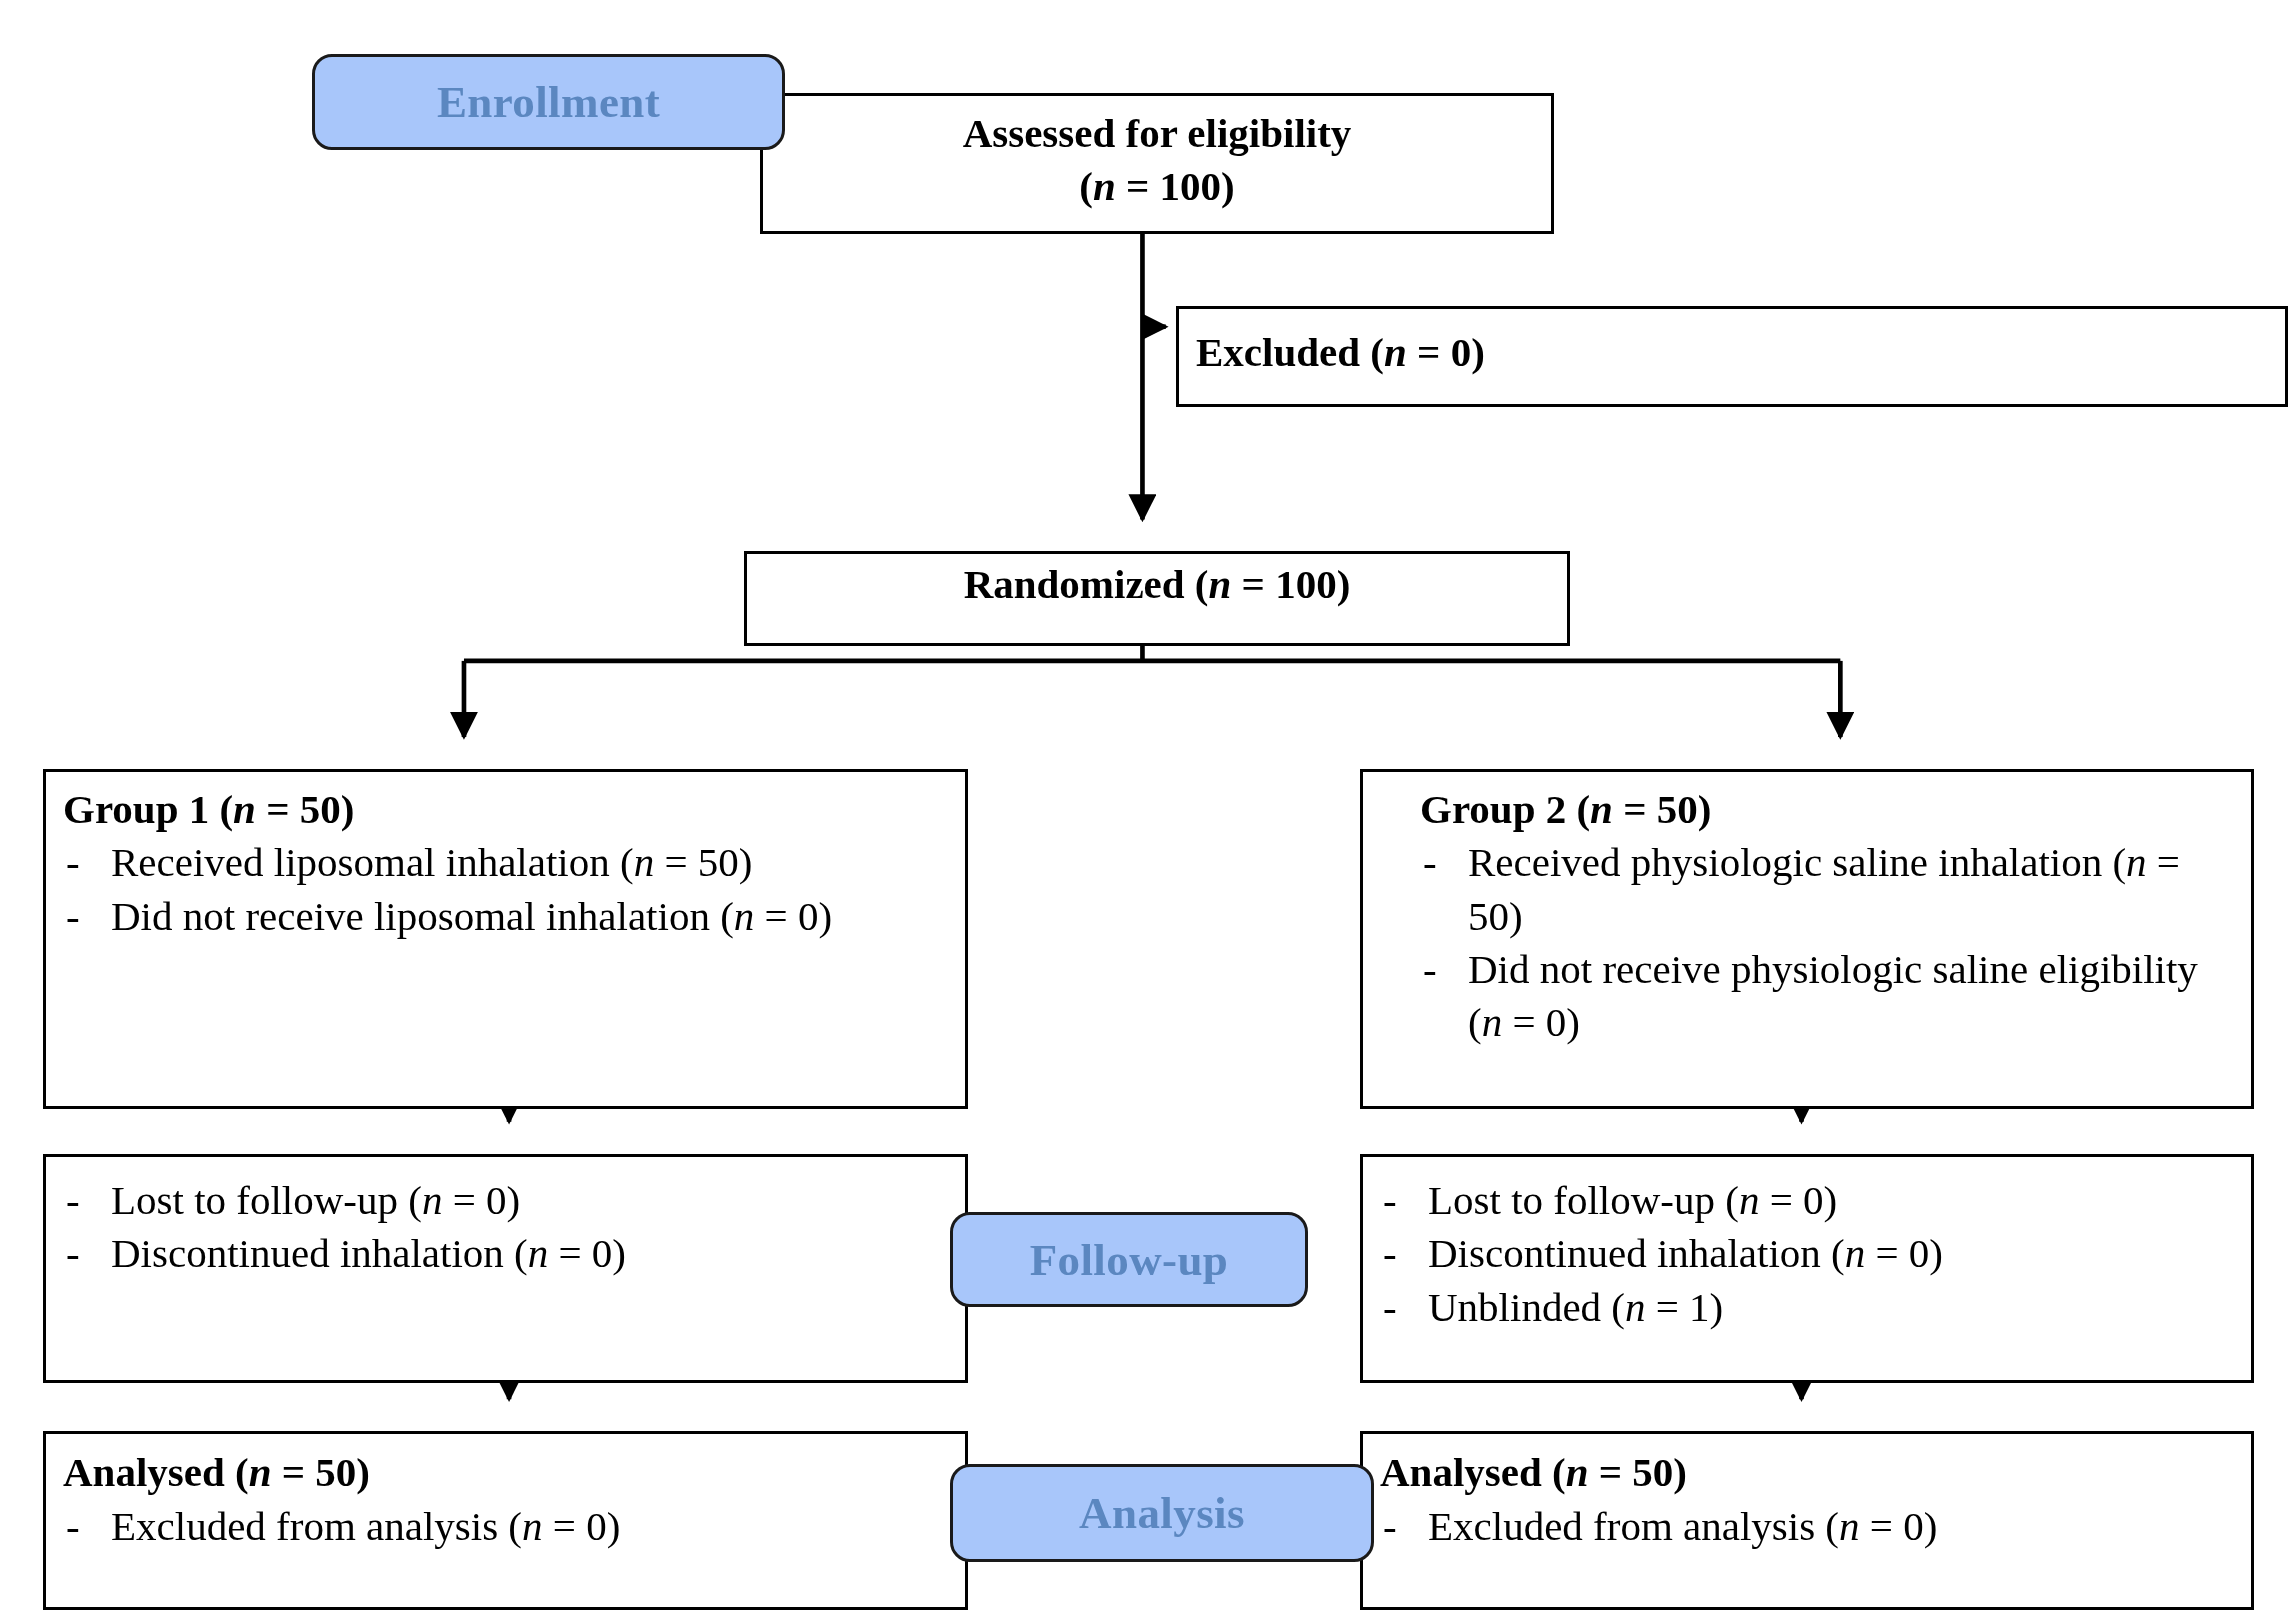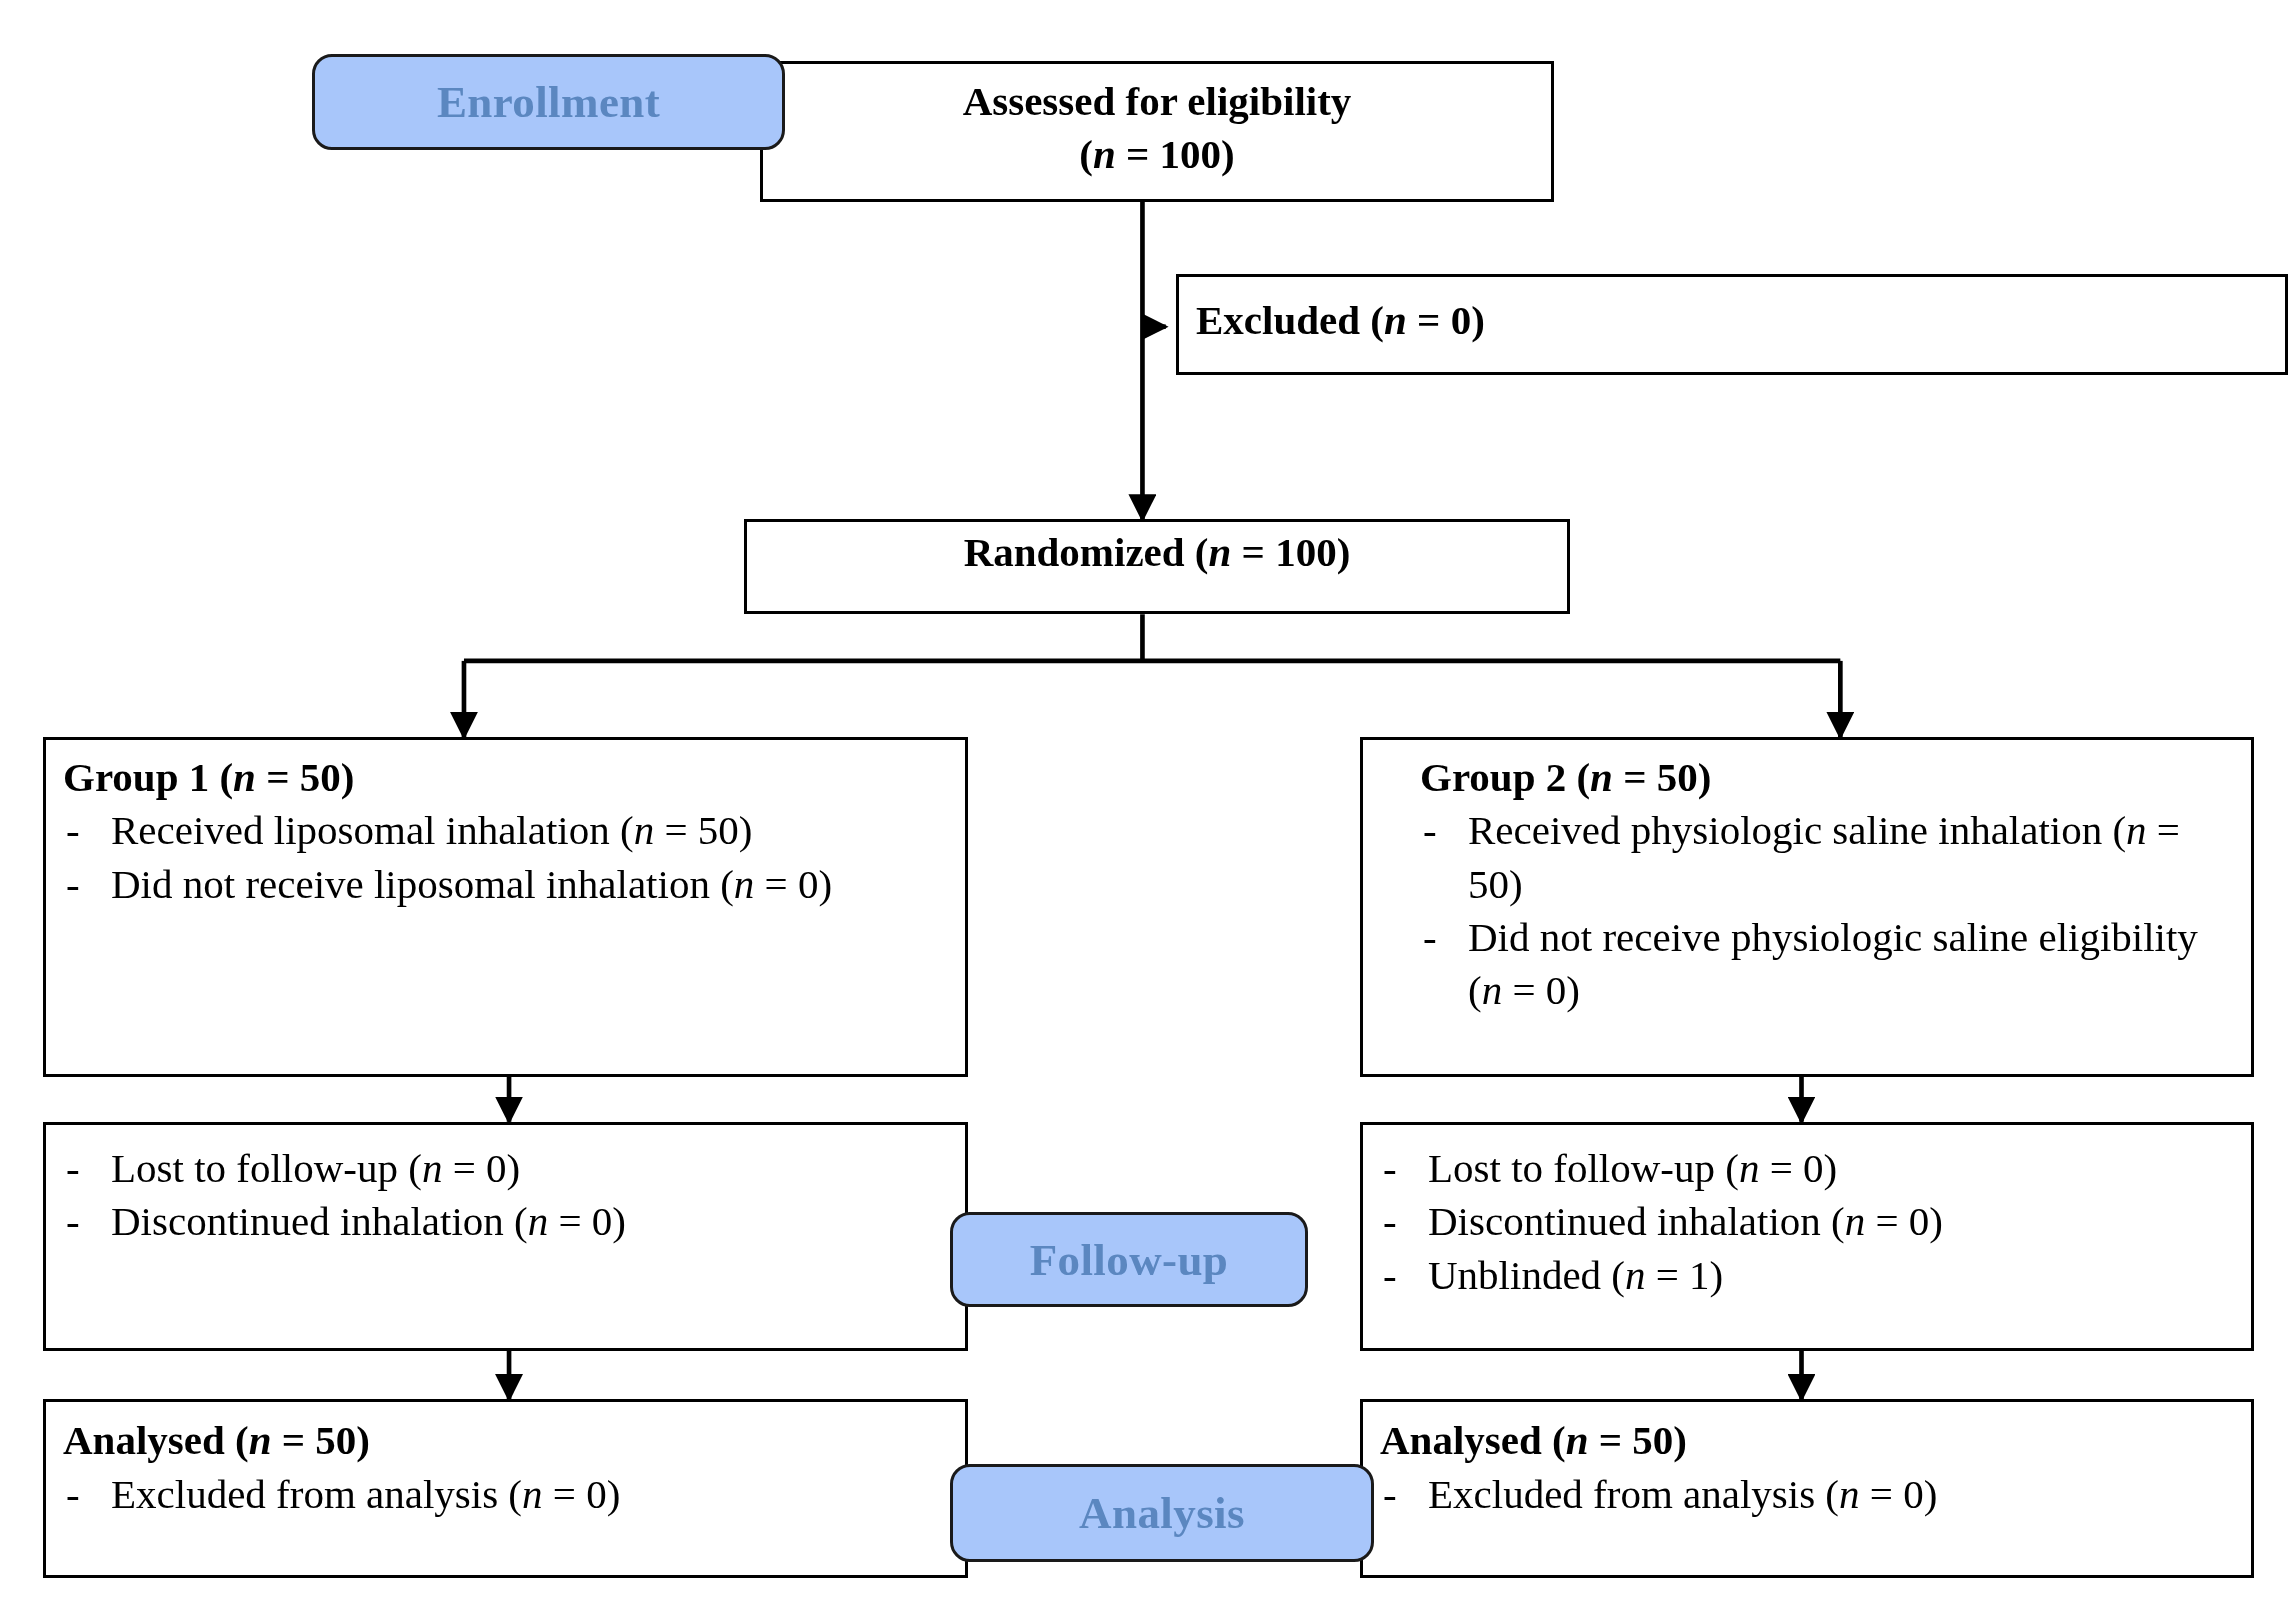--- a/index.html
+++ b/index.html
@@ -23,20 +23,21 @@
     height: 1621px;
     z-index: 1;
   }
   
   .box {
     position: absolute;
     box-sizing: border-box;
     background: #ffffff;
     border: 3.9px solid #000000;
     z-index: 2;
+    margin-top: 32px;
   }
   .box-inner {
     padding: 11px 17px 7.8px 17px;
   }
   .box.center .box-inner {
     text-align: center;
   }
   .hdr {
     font-weight: bold;
     font-size: 41px;

